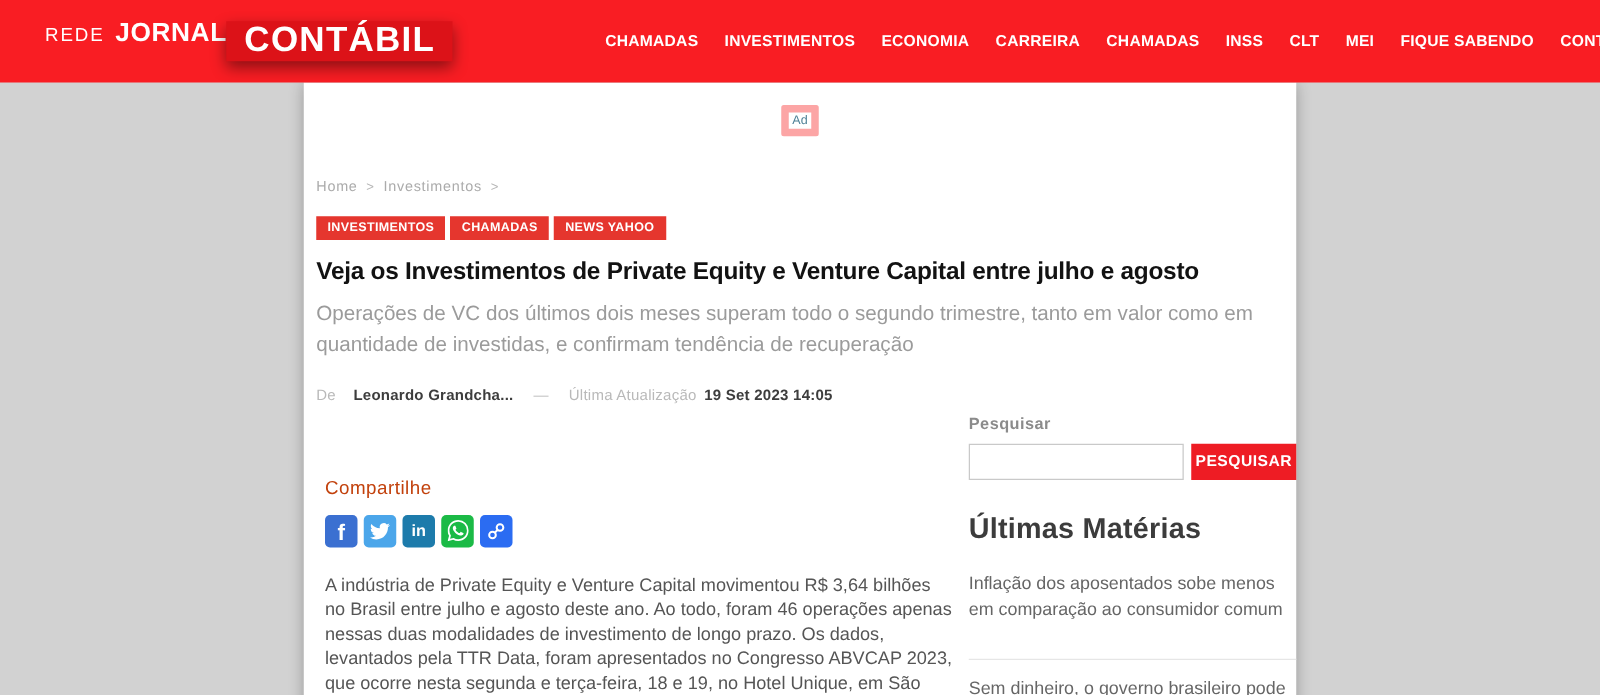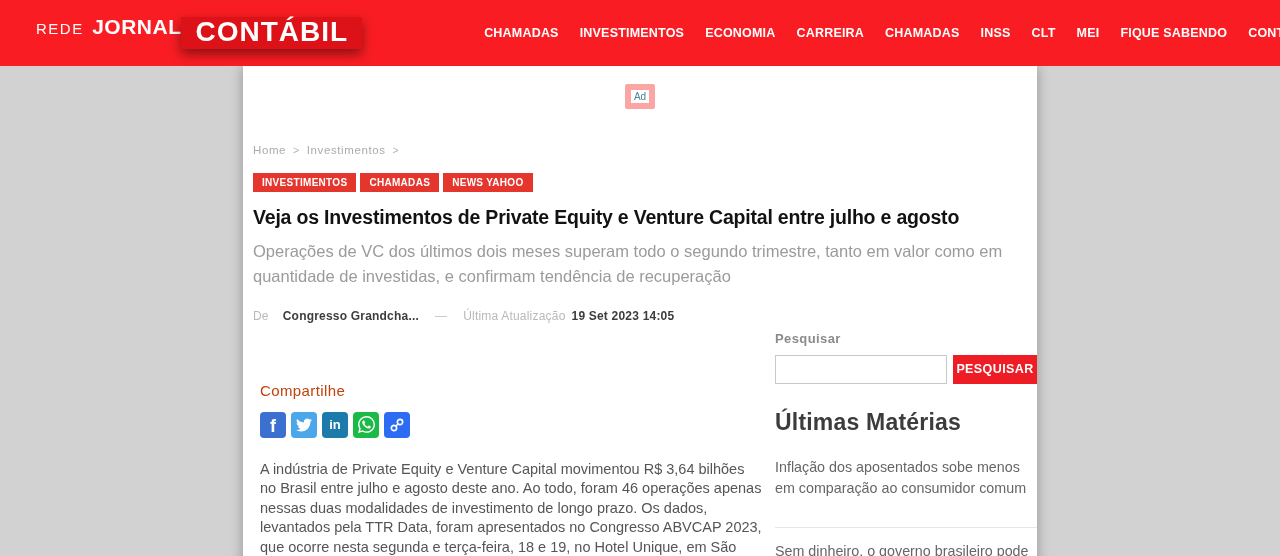--- a/index.html
+++ b/index.html
@@ -179,21 +179,21 @@
         <a class="tag">CHAMADAS</a>
 
         <a class="tag">NEWS YAHOO</a>
       </div>
 
     <h1 class="title">Veja os Investimentos de Private Equity e Venture Capital entre julho e agosto</h1>
     <div class="subtitle">Operações de VC dos últimos dois meses superam todo o segundo trimestre, tanto em valor como em quantidade de investidas, e confirmam tendência de recuperação</div>
 
     <div class="byline">
       <span class="de">De</span>
-      <a class="author">Congresso Grandcha...</a>
+      <a class="author">Leonardo Grandcha...</a>
       <span class="dash">—</span>
       <span class="upd-label">Última Atualização</span>
       <span class="upd-value">19 Set 2023 14:05</span>
     </div>
   </div>
 
   <div class="columns">
 
     <div class="main-col">
       <div class="share-label">Compartilhe</div>

